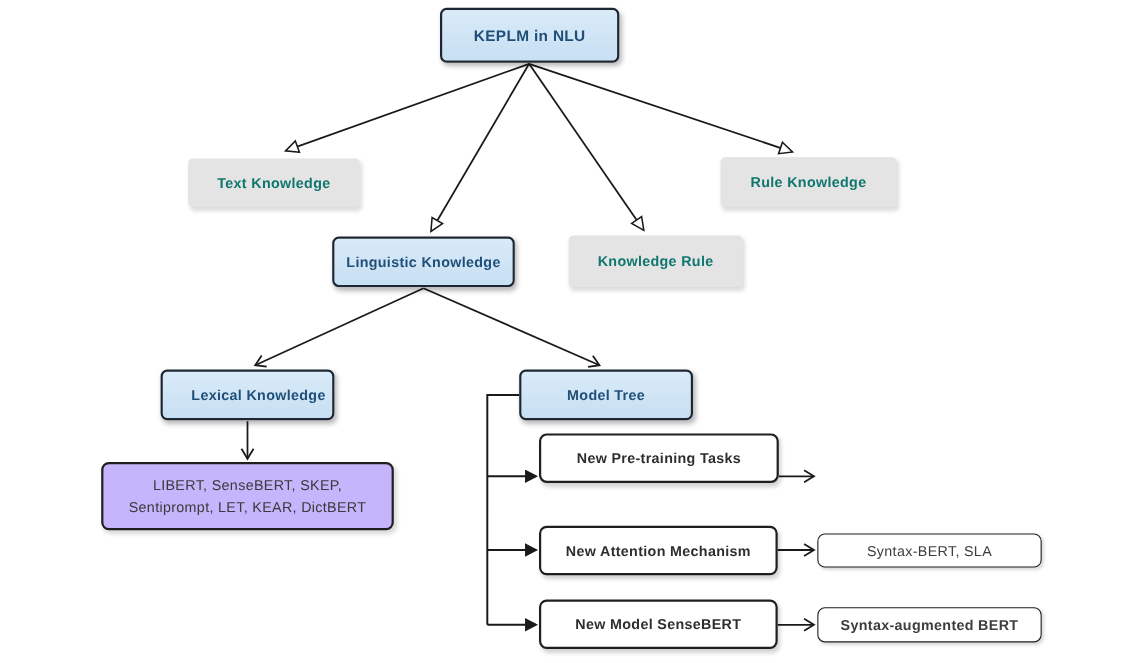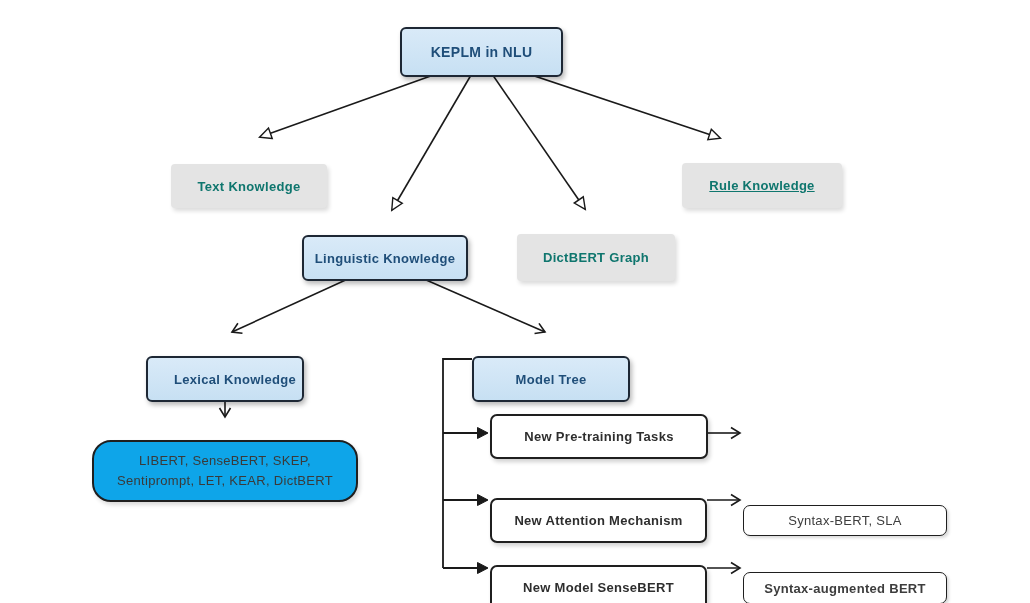--- a/index.html
+++ b/index.html
@@ -21,21 +21,20 @@
   }
 
   .node {
     position: absolute;
     display: flex;
     align-items: center;
     justify-content: center;
     text-align: center;
     font-size: 13px;
     letter-spacing: 0.3px;
-    margin-top: 20px;
   }
 
   .node.blue {
     background: linear-gradient(180deg, #d9eaf8 0%, #c7e0f3 100%);
     border: 2px solid #1d2734;
     border-radius: 6px;
     color: #1f4e79;
     font-weight: bold;
     box-shadow: 2px 3px 5px rgba(0,0,0,0.28);
   }
@@ -61,36 +60,36 @@
   .node.result {
     background: #ffffff;
     border: 1.5px solid #1f1f1f;
     border-radius: 7px;
     color: #3d3d3d;
     font-weight: normal;
     box-shadow: 2px 2px 3px rgba(0,0,0,0.15);
   }
 
   .node.models {
-    background: #0ea5e9;
+    background: #c4b5fd;
     border: 2px solid #1f1f1f;
-    border-radius: 19px;
+    border-radius: 7px;
     color: #3a3a3a;
     font-weight: normal;
     line-height: 1.55;
     padding: 6px 8px;
     box-shadow: 2px 3px 4px rgba(0,0,0,0.15);
   }
 
   .node.root { font-size: 14px; }
 
   
   #n-root        { left: 400px; top:   7px; width: 163px; height: 50px; }
   #n-text        { left: 171px; top: 144px; width: 156px; height: 44px; }
-  #n-rule        { left: 682px; top: 143px; width: 160px; height: 45px; text-decoration: underline; }
+  #n-rule        { left: 655px; top: 143px; width: 160px; height: 45px; }
   #n-ling        { left: 302px; top: 215px; width: 166px; height: 46px; }
   #n-kg          { left: 517px; top: 214px; width: 158px; height: 47px; }
   #n-lex         { left: 146px; top: 336px; width: 158px; height: 46px; padding-left: 20px; }
   #n-syn         { left: 472px; top: 336px; width: 158px; height: 46px; }
   #n-models      { left:  92px; top: 420px; width: 266px; height: 62px; }
   #n-pretrain    { left: 490px; top: 394px; width: 218px; height: 45px; }
   #n-limit       { left: 743px; top: 417px; width: 204px; height: 31px; }
   #n-attention   { left: 490px; top: 478px; width: 217px; height: 45px; }
   #n-syntaxbert  { left: 743px; top: 485px; width: 204px; height: 31px; }
   #n-structure   { left: 490px; top: 545px; width: 217px; height: 45px; }
@@ -135,21 +134,21 @@
   </svg>
 
   <div id="n-root" class="node blue root">KEPLM in NLU</div>
 
   <div id="n-text" class="node gray">Text Knowledge</div>
 
   <div id="n-rule" class="node gray">Rule Knowledge</div>
 
   <div id="n-ling" class="node blue">Linguistic Knowledge</div>
 
-  <div id="n-kg" class="node gray">DictBERT Graph</div>
+  <div id="n-kg" class="node gray">Knowledge Rule</div>
 
   <div id="n-lex" class="node blue">Lexical Knowledge</div>
 
   <div id="n-syn" class="node blue">Model Tree</div>
 
   <div id="n-models" class="node models">LIBERT, SenseBERT, SKEP, Sentiprompt, LET, KEAR, DictBERT</div>
 
   <div id="n-pretrain" class="node task">New Pre-training Tasks</div>
 
 

